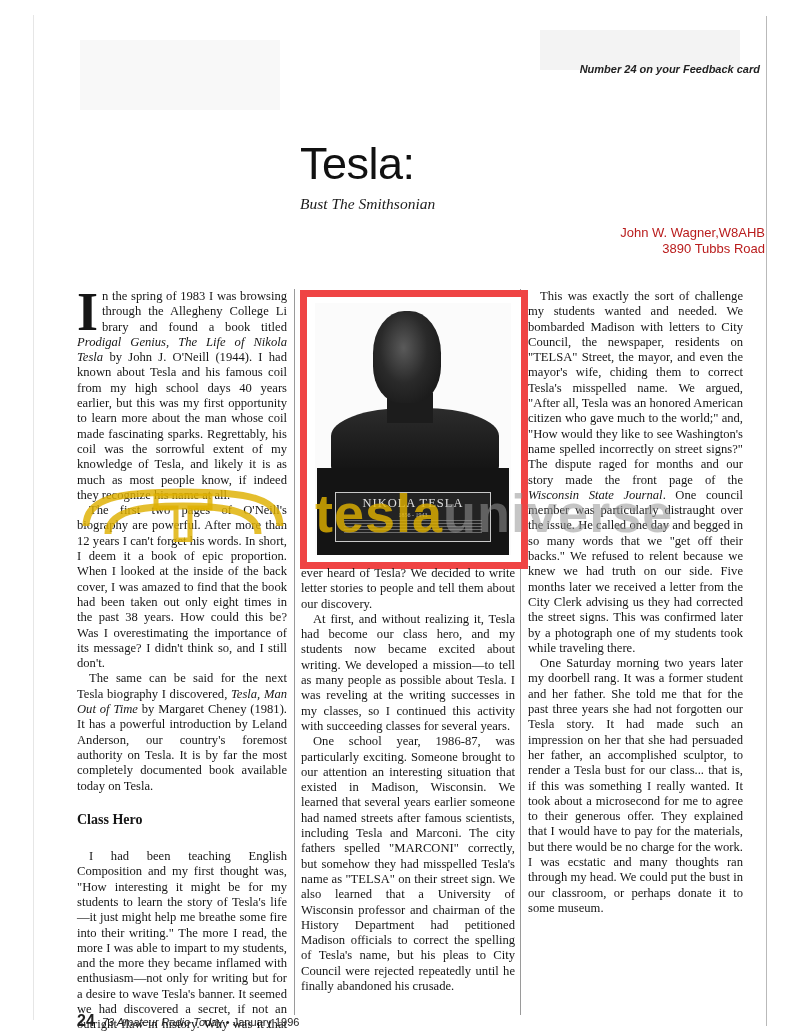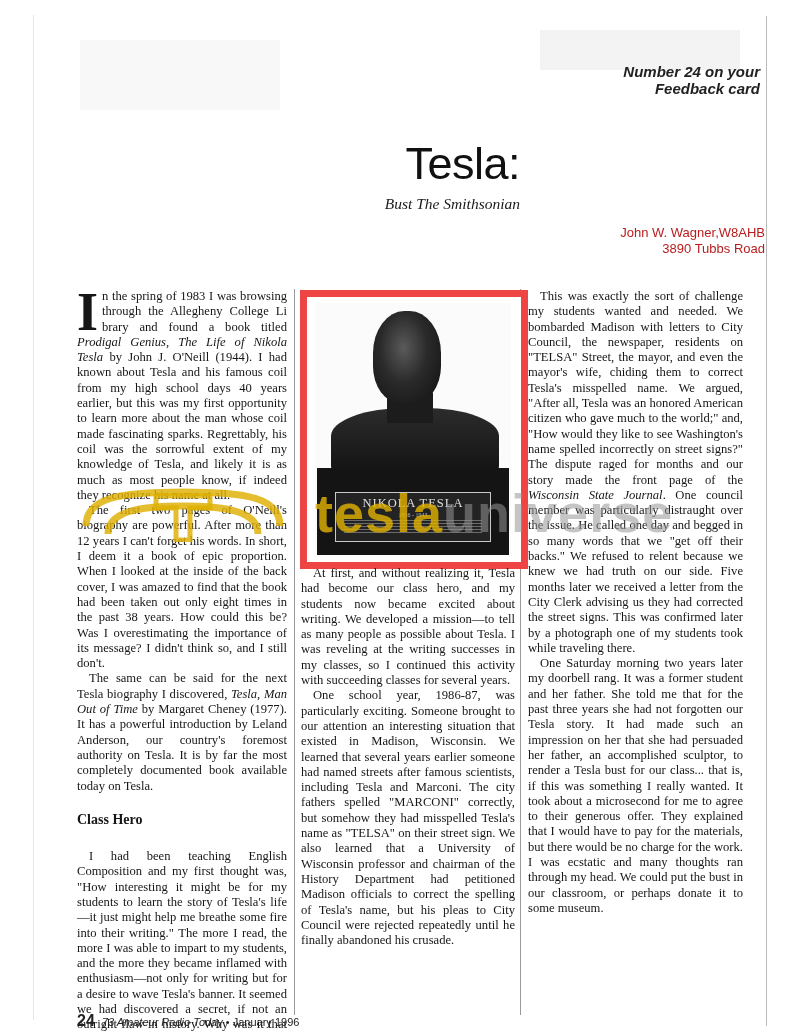--- a/index.html
+++ b/index.html
@@ -5,28 +5,28 @@
     html, body { margin: 0; padding: 0; }
     body {
       width: 800px; height: 1035px; background: #ffffff; position: relative; overflow: hidden;
       font-family: "Liberation Serif", serif; color: #161616;
     }
     .page-edge-left { position: absolute; left: 33px; top: 15px; width: 1px; height: 1005px; background: #e6e6e6; }
     .page-edge-right { position: absolute; left: 766px; top: 16px; width: 1px; height: 1010px; background: #b9b9b9; }
     .ghost { position: absolute; background: #f3f3f3; }
     .feedback {
       position: absolute; left: 560px; top: 63px; width: 200px; text-align: right;
-      font-family: "Liberation Sans", sans-serif; font-size: 15px; font-weight: bold; font-style: italic; color: #222;
+      font-family: "Liberation Sans", sans-serif; font-size: 11px; font-weight: bold; font-style: italic; color: #222;
     }
     .title {
-      position: absolute; left: 300px; top: 138px; width: 220px; text-align: right;
+      position: absolute; left: 300px; top: 138px; width: 220px; text-align: left;
       font-family: "Liberation Sans", sans-serif; font-size: 45px; color: #111; letter-spacing: -0.5px;
     }
     .subtitle {
-      position: absolute; left: 300px; top: 195px; width: 220px; text-align: right;
+      position: absolute; left: 300px; top: 195px; width: 220px; text-align: left;
       font-family: "Liberation Serif", serif; font-style: italic; font-size: 15.5px; color: #1a1a1a;
     }
     .author {
       position: absolute; left: 520px; top: 225px; width: 245px; text-align: right;
       font-family: "Liberation Sans", sans-serif; font-size: 13px; line-height: 16px; color: #b91c1c;
     }
     .author div { white-space: nowrap; }
     .col {
       position: absolute; font-size: 12.6px; line-height: 15.3px; text-align: justify; hyphens: none;
     }
@@ -83,21 +83,21 @@
   <div>John W. Wagner,W8AHB</div>
   <div>3890 Tubbs Road</div>
 </div>
 
 <div class="col col1">
   <p class="noindent">
     <span class="dropcap">I</span><span>n the spring of 1983 I was browsing through the Allegheny College Li brary and found a book titled </span><i>Prodigal Genius, The Life of Nikola Tesla</i><span> by John J. O'Neill (1944). I had known about Tesla and his famous coil from my high school days 40 years earlier, but this was my first opportunity to learn more about the man whose coil made fascinating sparks. Regrettably, his coil was the sorrowful extent of my knowledge of Tesla, and likely it is as much as most people know, if indeed they recognize his name at all.</span>
   </p>
   <p>The first two pages of O'Neill's biography are powerful. After more than 12 years I can't forget his words. In short, I deem it a book of epic proportion. When I looked at the inside of the back cover, I was amazed to find that the book had been taken out only eight times in the past 38 years. How could this be? Was I overestimating the importance of its message? I didn't think so, and I still don't.</p>
   <p>
-    <span>The same can be said for the next Tesla biography I discovered, </span><i>Tesla, Man Out of Time</i><span> by Margaret Cheney (1977). It has a powerful introduction by Leland Anderson, our country's foremost authority on Tesla. It is by far the most completely documented book available today on Tesla.</span>
+    <span>The same can be said for the next Tesla biography I discovered, </span><i>Tesla, Man Out of Time</i><span> by Margaret Cheney (1981). It has a powerful introduction by Leland Anderson, our country's foremost authority on Tesla. It is by far the most completely documented book available today on Tesla.</span>
   </p>
   <div class="section-heading">Class Hero</div>
   <p>I had been teaching English Composition and my first thought was, "How interesting it might be for my students to learn the story of Tesla's life—it just might help me breathe some fire into their writing." The more I read, the more I was able to impart to my students, and the more they became inflamed with enthusiasm—not only for writing but for a desire to wave Tesla's banner. It seemed we had discovered a secret, if not an outright flaw in history. Why was it that so few people had</p>
 </div>
 
 <div class="rule" style="left:294px;top:289px;height:726px;"></div>
 <div class="rule" style="left:520px;top:289px;height:726px;"></div>
 
 <div class="photo-frame">
   <div class="photo-inner">
@@ -108,20 +108,21 @@
       <div class="plaque">
         <div class="plaque-name">NIKOLA TESLA</div>
         <div class="plaque-years">1856 - 1943</div>
         <div class="plaque-lines"></div>
       </div>
     </div>
   </div>
 </div>
 
 <div class="col col2">
+  <p class="noindent">ever heard of Tesla? We decided to write letter stories to people and tell them about our discovery.</p>
   <p>At first, and without realizing it, Tesla had become our class hero, and my students now became excited about writing. We developed a mission—to tell as many people as possible about Tesla. I was reveling at the writing successes in my classes, so I continued this activity with succeeding classes for several years.</p>
   <p>One school year, 1986-87, was particularly exciting. Someone brought to our attention an interesting situation that existed in Madison, Wisconsin. We learned that several years earlier someone had named streets after famous scientists, including Tesla and Marconi. The city fathers spelled "MARCONI" correctly, but somehow they had misspelled Tesla's name as "TELSA" on their street sign. We also learned that a University of Wisconsin professor and chairman of the History Department had petitioned Madison officials to correct the spelling of Tesla's name, but his pleas to City Council were rejected repeatedly until he finally abandoned his crusade.</p>
 </div>
 
 <div class="col col3">
   <p>
     <span>This was exactly the sort of challenge my students wanted and needed. We bombarded Madison with letters to City Council, the newspaper, residents on "TELSA" Street, the mayor, and even the mayor's wife, chiding them to correct Tesla's misspelled name. We argued, "After all, Tesla was an honored American citizen who gave much to the world;" and, "How would they like to see Washington's name spelled incorrectly on street signs?" The dispute raged for months and our story made the front page of the </span><i>Wisconsin State Journal</i><span>. One council member was particularly distraught over the issue. He called one day and begged in so many words that we "get off their backs." We refused to relent because we knew we had truth on our side. Five months later we received a letter from the City Clerk advising us they had corrected the street signs. This was confirmed later by a photograph one of my students took while traveling there.</span>
   </p>
   <p>One Saturday morning two years later my doorbell rang. It was a former student and her father. She told me that for the past three years she had not forgotten our Tesla story. It had made such an impression on her that she had persuaded her father, an accomplished sculptor, to render a Tesla bust for our class... that is, if this was something I really wanted. It took about a microsecond for me to agree to their generous offer. They explained that I would have to pay for the materials, but there would be no charge for the work. I was ecstatic and many thoughts ran through my head. We could put the bust in our classroom, or perhaps donate it to some museum.</p>
 </div>

